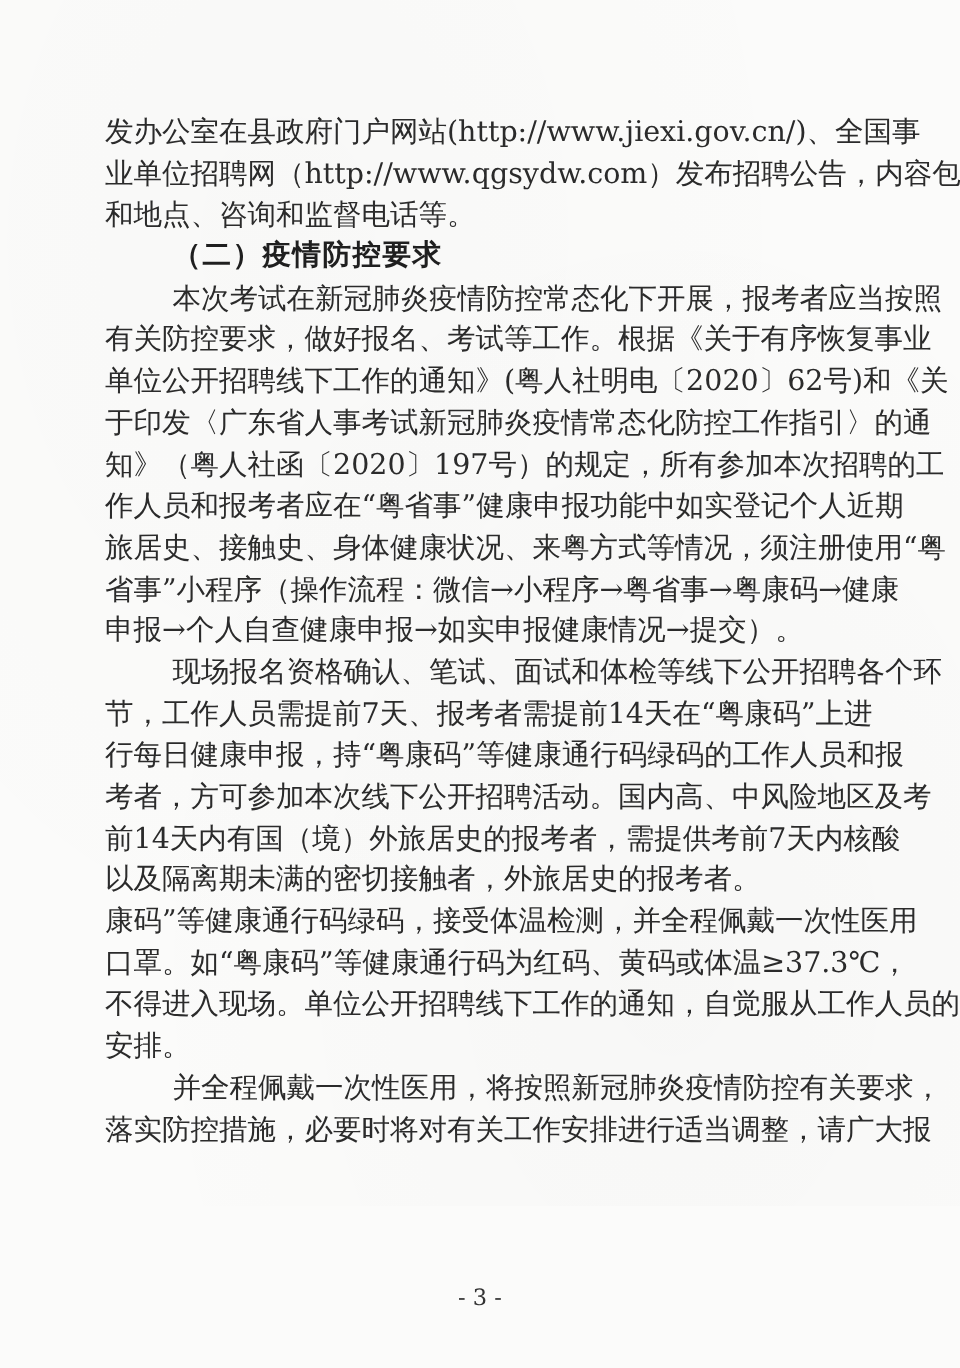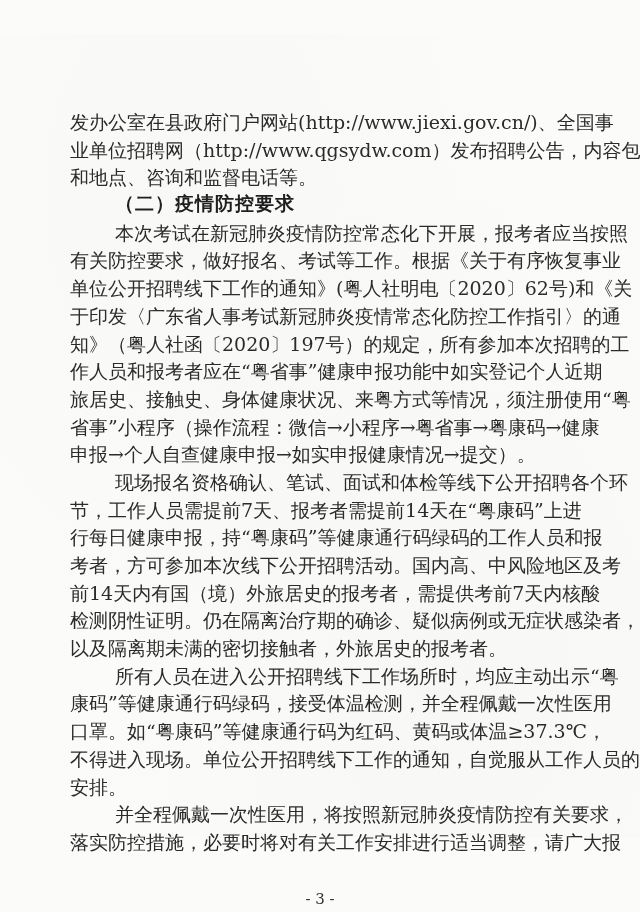--- a/index.html
+++ b/index.html
@@ -9,21 +9,20 @@
     font-family: "DejaVu Serif", "Liberation Serif", serif;
     color: #2a2a2a;
     position: relative;
   }
   .page {
     position: absolute; left: 0; top: 0; width: 640px; height: 804px;
     background:
       radial-gradient(ellipse at 30% 20%, rgba(0,0,0,0.012), transparent 60%),
       radial-gradient(ellipse at 70% 80%, rgba(0,0,0,0.015), transparent 60%),
       #fbfbfa;
-    margin-top: 34px;
   }
   .body-text {
     position: absolute; left: 70px; top: 75px; width: 502px;
   }
   .line {
     height: 27.7px; line-height: 27.7px;
     font-size: 19px;
     white-space: nowrap;
     text-align: justify;
     text-align-last: justify;
@@ -62,23 +61,21 @@
     <div class="line">知》（粤人社函〔2020〕197号）的规定，所有参加本次招聘的工</div>
     <div class="line">作人员和报考者应在“粤省事”健康申报功能中如实登记个人近期</div>
     <div class="line">旅居史、接触史、身体健康状况、来粤方式等情况，须注册使用“粤</div>
     <div class="line">省事”小程序（操作流程：微信→小程序→粤省事→粤康码→健康</div>
     <div class="line last">申报→个人自查健康申报→如实申报健康情况→提交）。</div>
     <div class="line indent">现场报名资格确认、笔试、面试和体检等线下公开招聘各个环</div>
     <div class="line">节，工作人员需提前7天、报考者需提前14天在“粤康码”上进</div>
     <div class="line">行每日健康申报，持“粤康码”等健康通行码绿码的工作人员和报</div>
     <div class="line">考者，方可参加本次线下公开招聘活动。国内高、中风险地区及考</div>
     <div class="line">前14天内有国（境）外旅居史的报考者，需提供考前7天内核酸</div>
-    <div class="line">检测阴性证明。仍在隔离治疗期的确诊、疑似病例或无症状感染者，</div>
     <div class="line last">以及隔离期未满的密切接触者，外旅居史的报考者。</div>
-    <div class="line indent">所有人员在进入公开招聘线下工作场所时，均应主动出示“粤</div>
     <div class="line">康码”等健康通行码绿码，接受体温检测，并全程佩戴一次性医用</div>
     <div class="line">口罩。如“粤康码”等健康通行码为红码、黄码或体温≥37.3℃，</div>
     <div class="line">不得进入现场。单位公开招聘线下工作的通知，自觉服从工作人员的</div>
     <div class="line last">安排。</div>
     <div class="line indent">并全程佩戴一次性医用，将按照新冠肺炎疫情防控有关要求，</div>
     <div class="line">落实防控措施，必要时将对有关工作安排进行适当调整，请广大报</div>
   </div>
   <div class="page-number">- 3 -</div>
 </div>
 

